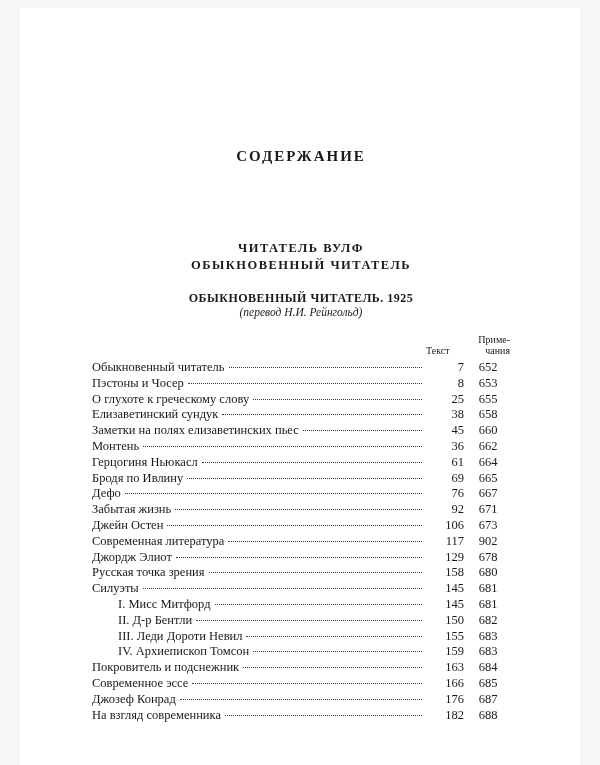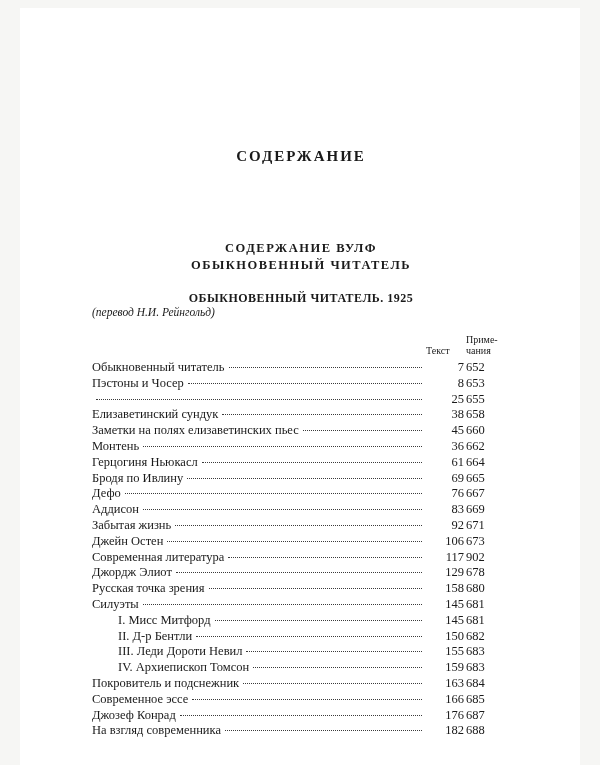--- a/index.html
+++ b/index.html
@@ -41,21 +41,21 @@
   }
   .subsection-head {
     margin-top: 17px;
     text-align: center;
     font-size: 12px;
     font-weight: bold;
     letter-spacing: 0.5px;
     line-height: 14px;
   }
   .translator {
-    text-align: left;
+    text-align: center;
     font-size: 11.5px;
     font-style: italic;
     font-weight: normal;
     letter-spacing: 0;
     line-height: 15px;
   }
   .col-headers {
     display: flex;
     justify-content: flex-end;
     align-items: flex-end;
@@ -64,21 +64,21 @@
     font-size: 10px;
     line-height: 11px;
   }
   .col-head-text {
     width: 38px;
     text-align: left;
     align-self: flex-end;
   }
   .col-head-notes {
     width: 44px;
-    text-align: left;
+    text-align: right;
     white-space: pre-line;
     margin-left: 2px;
   }
   .toc-list {
     margin-top: 2px;
   }
   .toc-row {
     display: flex;
     align-items: baseline;
     font-size: 12.5px;
@@ -97,34 +97,34 @@
     margin: 0 4px;
     transform: translateY(-3px);
     min-width: 10px;
   }
   .toc-row .pg-text {
     flex: 0 0 38px;
     text-align: right;
   }
   .toc-row .pg-notes {
     flex: 0 0 44px;
-    text-align: left;
+    text-align: center;
     margin-left: 2px;
   }
 </style>
 </head>
 <body>
 
 <div class="page">
   <div class="content">
 
     <div class="main-title">СОДЕРЖАНИЕ</div>
 
     <div class="section-head">
-      <div>СОДЕРЖАНИЕ  ВУЛФ</div>
+      <div>ЧИТАТЕЛЬ  ВУЛФ</div>
       <div>ОБЫКНОВЕННЫЙ  ЧИТАТЕЛЬ</div>
     </div>
 
     <div class="subsection-head">
       <div>ОБЫКНОВЕННЫЙ ЧИТАТЕЛЬ. 1925</div>
       <div class="translator">(перевод Н.И. Рейнгольд)</div>
     </div>
 
     <div class="col-headers">
       <div class="col-head-text">Текст</div>
@@ -139,20 +139,21 @@
     <span class="pg-text">7</span>
     <span class="pg-notes">652</span>
   </div>
         <div class="toc-row">
     <span class="title">Пэстоны и Чосер</span>
     <span class="leader"></span>
     <span class="pg-text">8</span>
     <span class="pg-notes">653</span>
   </div>
         <div class="toc-row">
+    <span class="title">О глухоте к греческому слову</span>
     <span class="leader"></span>
     <span class="pg-text">25</span>
     <span class="pg-notes">655</span>
   </div>
         <div class="toc-row">
     <span class="title">Елизаветинский сундук</span>
     <span class="leader"></span>
     <span class="pg-text">38</span>
     <span class="pg-notes">658</span>
   </div>
@@ -180,26 +181,20 @@
     <span class="pg-text">69</span>
     <span class="pg-notes">665</span>
   </div>
         <div class="toc-row">
     <span class="title">Дефо</span>
     <span class="leader"></span>
     <span class="pg-text">76</span>
     <span class="pg-notes">667</span>
   </div>
         <div class="toc-row">
-    <span class="title">Аддисон</span>
-    <span class="leader"></span>
-    <span class="pg-text">83</span>
-    <span class="pg-notes">669</span>
-  </div>
-        <div class="toc-row">
     <span class="title">Забытая жизнь</span>
     <span class="leader"></span>
     <span class="pg-text">92</span>
     <span class="pg-notes">671</span>
   </div>
         <div class="toc-row">
     <span class="title">Джейн Остен</span>
     <span class="leader"></span>
     <span class="pg-text">106</span>
     <span class="pg-notes">673</span>

